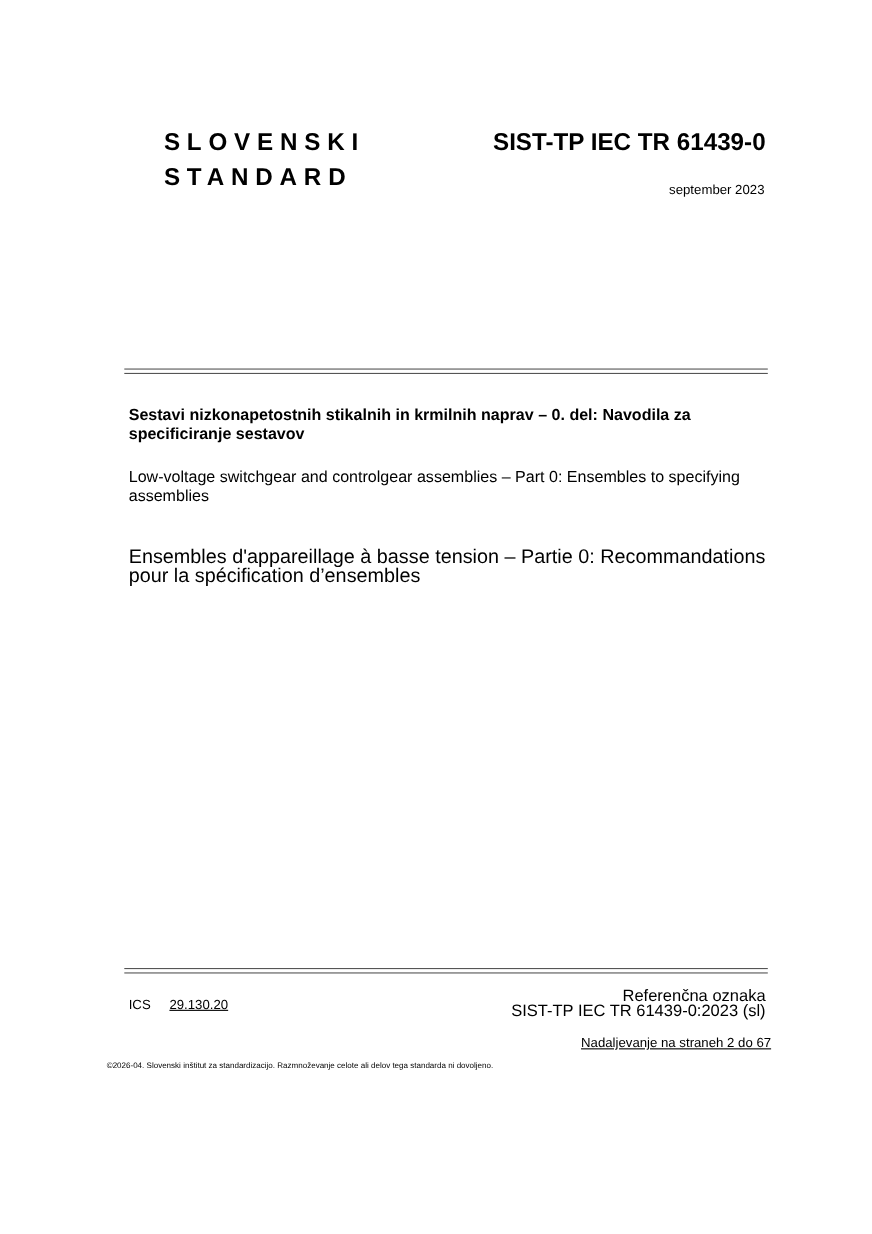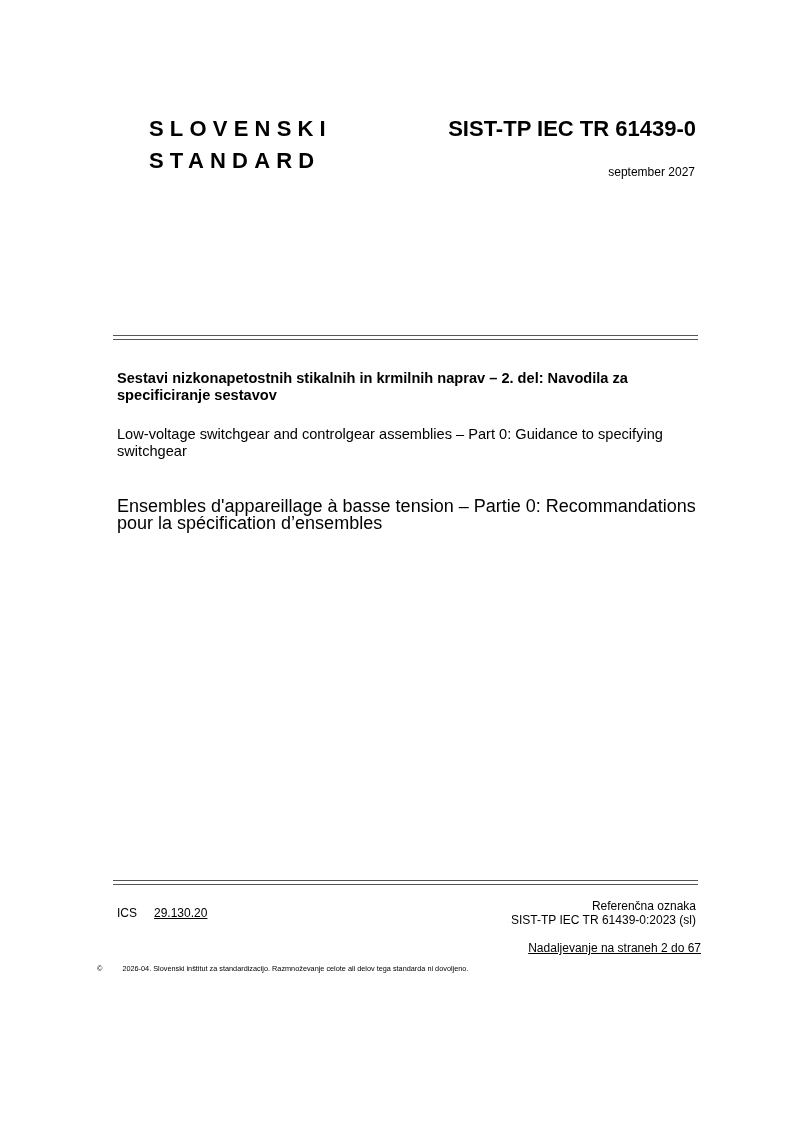--- a/index.html
+++ b/index.html
@@ -69,53 +69,53 @@
     .ics {
       left: 117px;
       top: 906px;
       font-size: 12px;
       white-space: nowrap;
     }
     .ics .ics-value { margin-left: 17px; text-decoration: underline; }
     .ref {
       right: 97px;
       top: 899px;
-      font-size: 12px;
+      font-size: 15px;
       text-align: right;
       line-height: 14px;
       white-space: nowrap;
     }
     .continue {
       right: 92px;
       top: 941px;
       font-size: 12px;
       white-space: nowrap;
       text-decoration: underline;
     }
     .copyright {
       left: 97px;
       top: 964px;
       font-size: 7.3px;
       white-space: nowrap;
     }
-    .copyright .copy-text { margin-left: 20px; }
+    .copyright .copy-text { margin-left: 0; }
   </style>
 </head>
 <body>
 
 <div class="abs brand-line" style="top:114px;">SLOVENSKI</div>
 <div class="abs brand-line" style="top:146px;">STANDARD</div>
 
 <div class="abs std-code">SIST-TP IEC TR 61439-0</div>
-<div class="abs std-date">september 2027</div>
+<div class="abs std-date">september 2023</div>
 
 <div class="abs double-rule" style="top:335px;"></div>
 
-<div class="abs title-block title-sl">Sestavi nizkonapetostnih stikalnih in krmilnih naprav – 2. del: Navodila za specificiranje sestavov</div>
-<div class="abs title-block title-en">Low-voltage switchgear and controlgear assemblies –  Part 0: Guidance to specifying switchgear</div>
+<div class="abs title-block title-sl">Sestavi nizkonapetostnih stikalnih in krmilnih naprav – 0. del: Navodila za specificiranje sestavov</div>
+<div class="abs title-block title-en">Low-voltage switchgear and controlgear assemblies –  Part 0: Ensembles to specifying assemblies</div>
 <div class="abs title-block title-fr">Ensembles d'appareillage à basse tension – Partie 0: Recommandations pour la spécification d’ensembles</div>
 
 <div class="abs double-rule" style="top:880px;"></div>
 
 <div class="abs ics">
   <span>ICS</span><span class="ics-value">29.130.20</span>
 </div>
 
 <div class="abs ref">
   <div>Referenčna oznaka</div>

